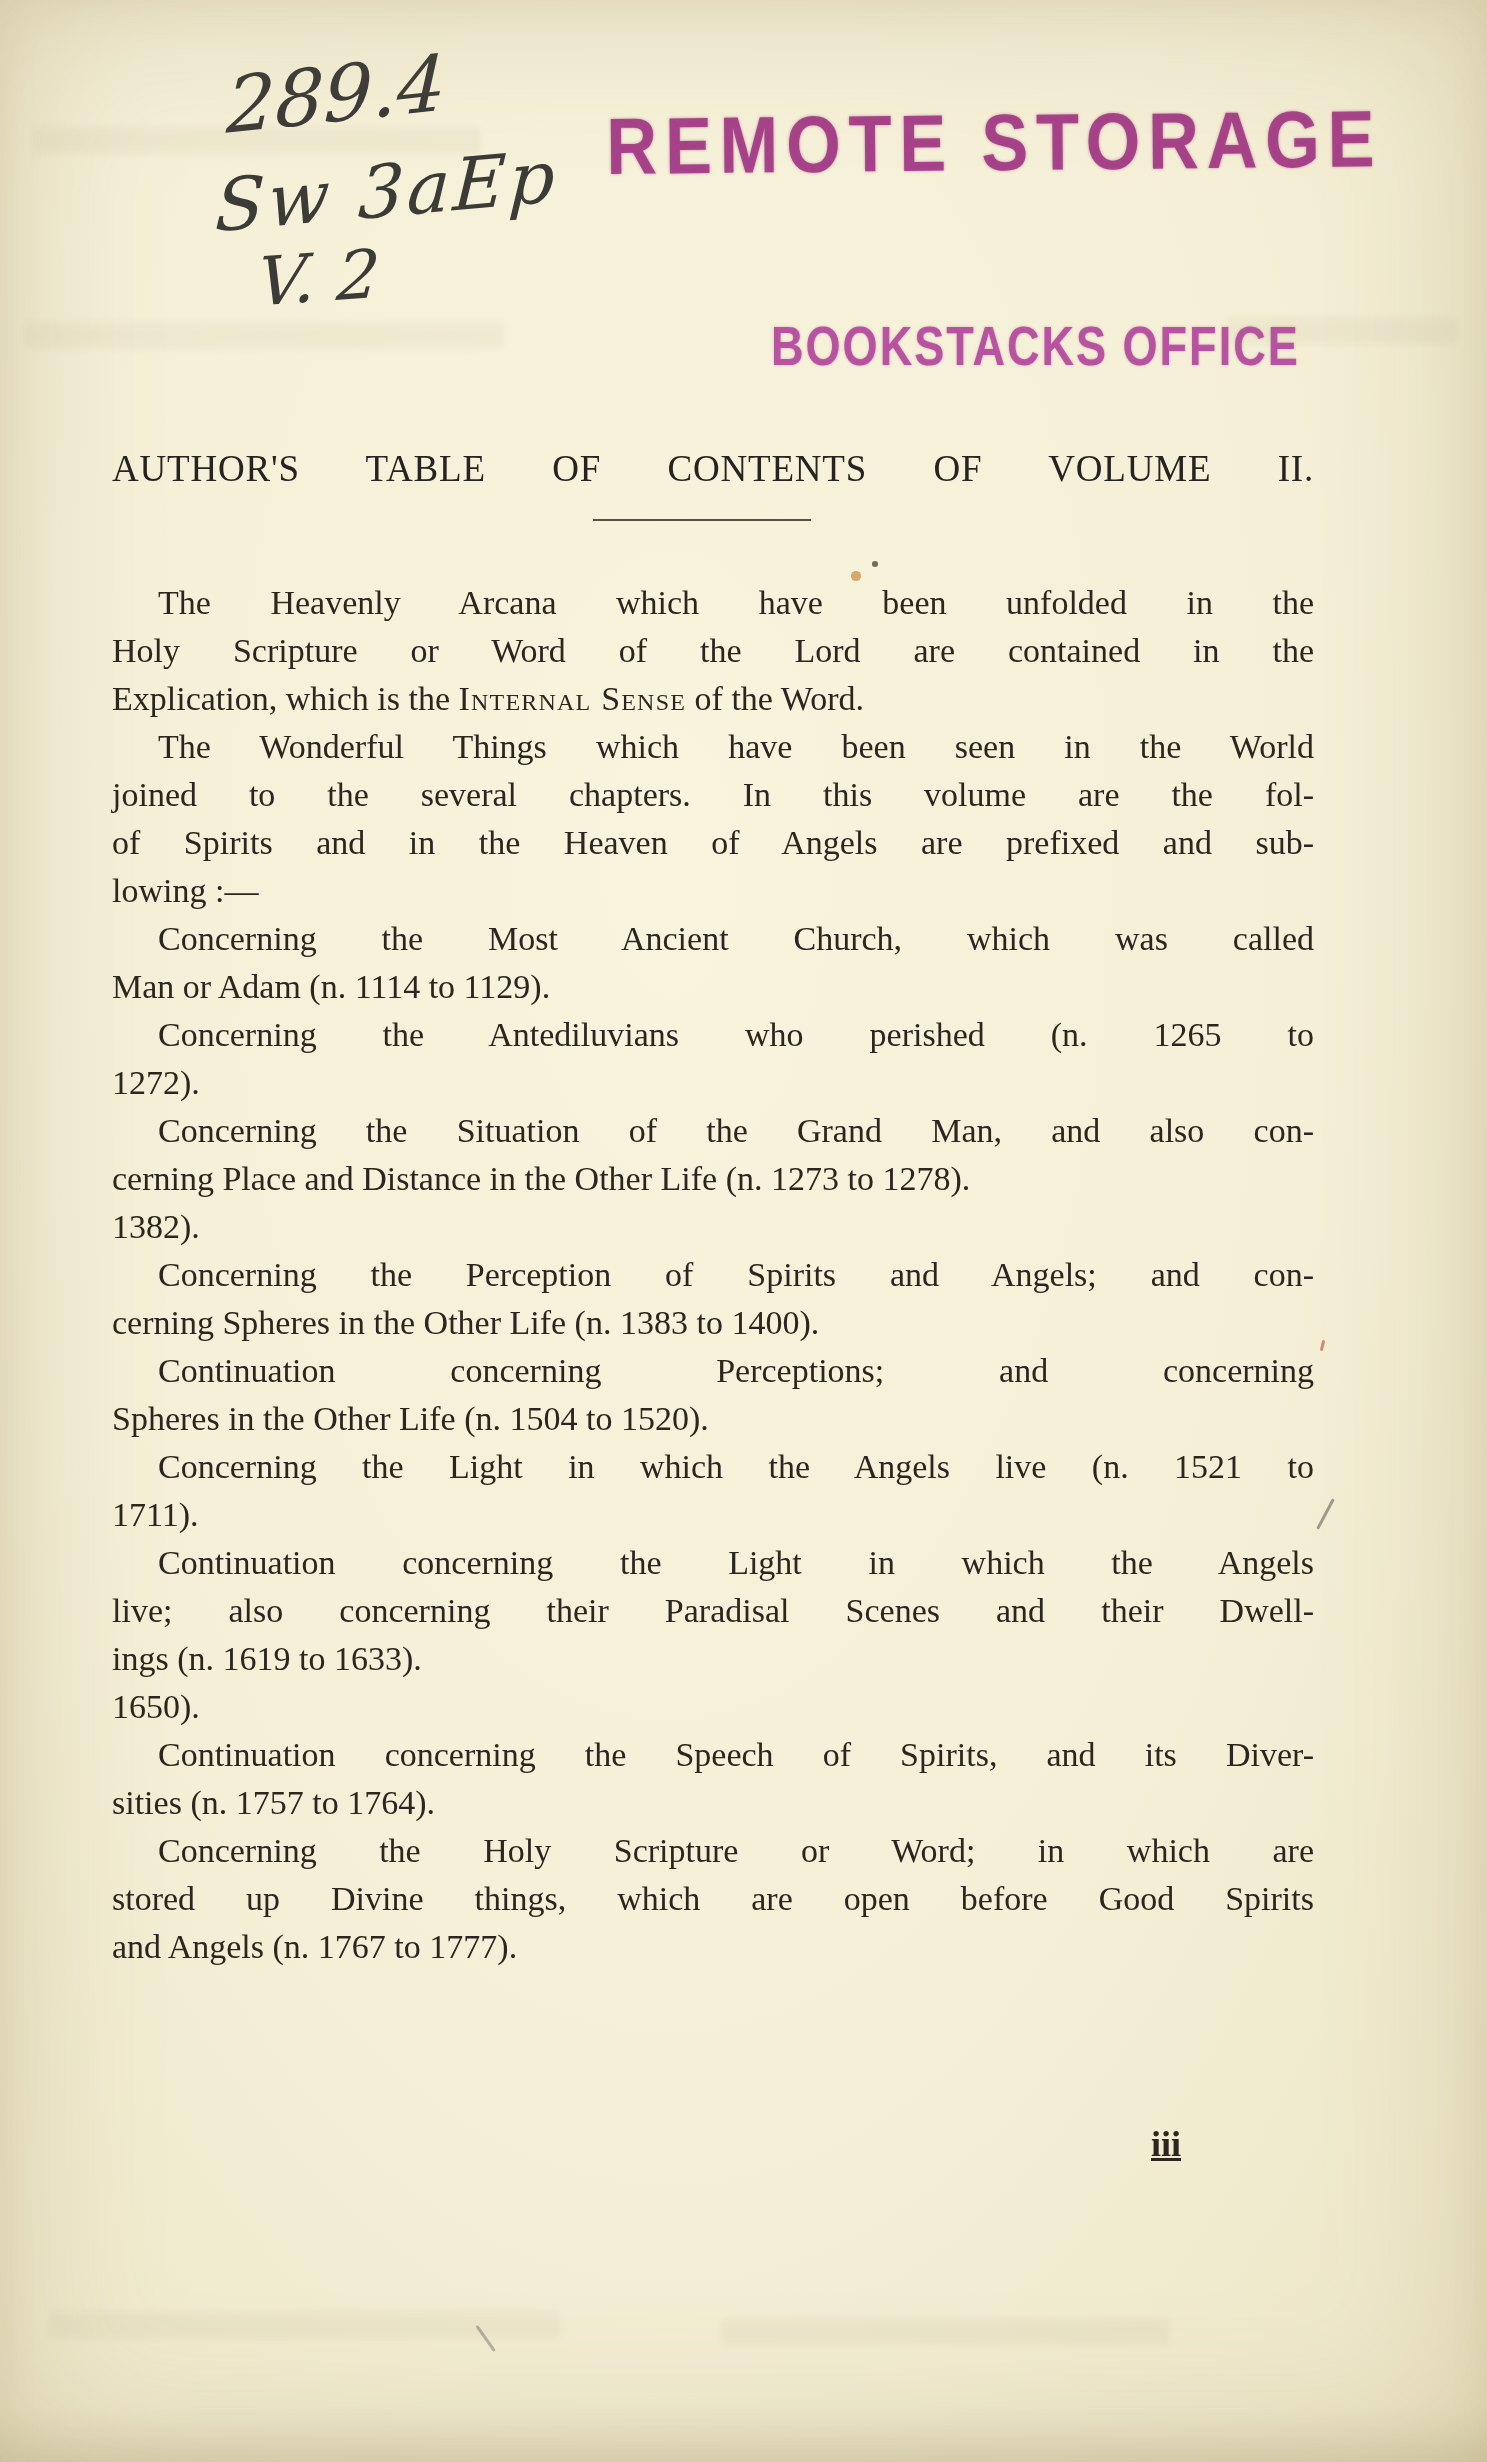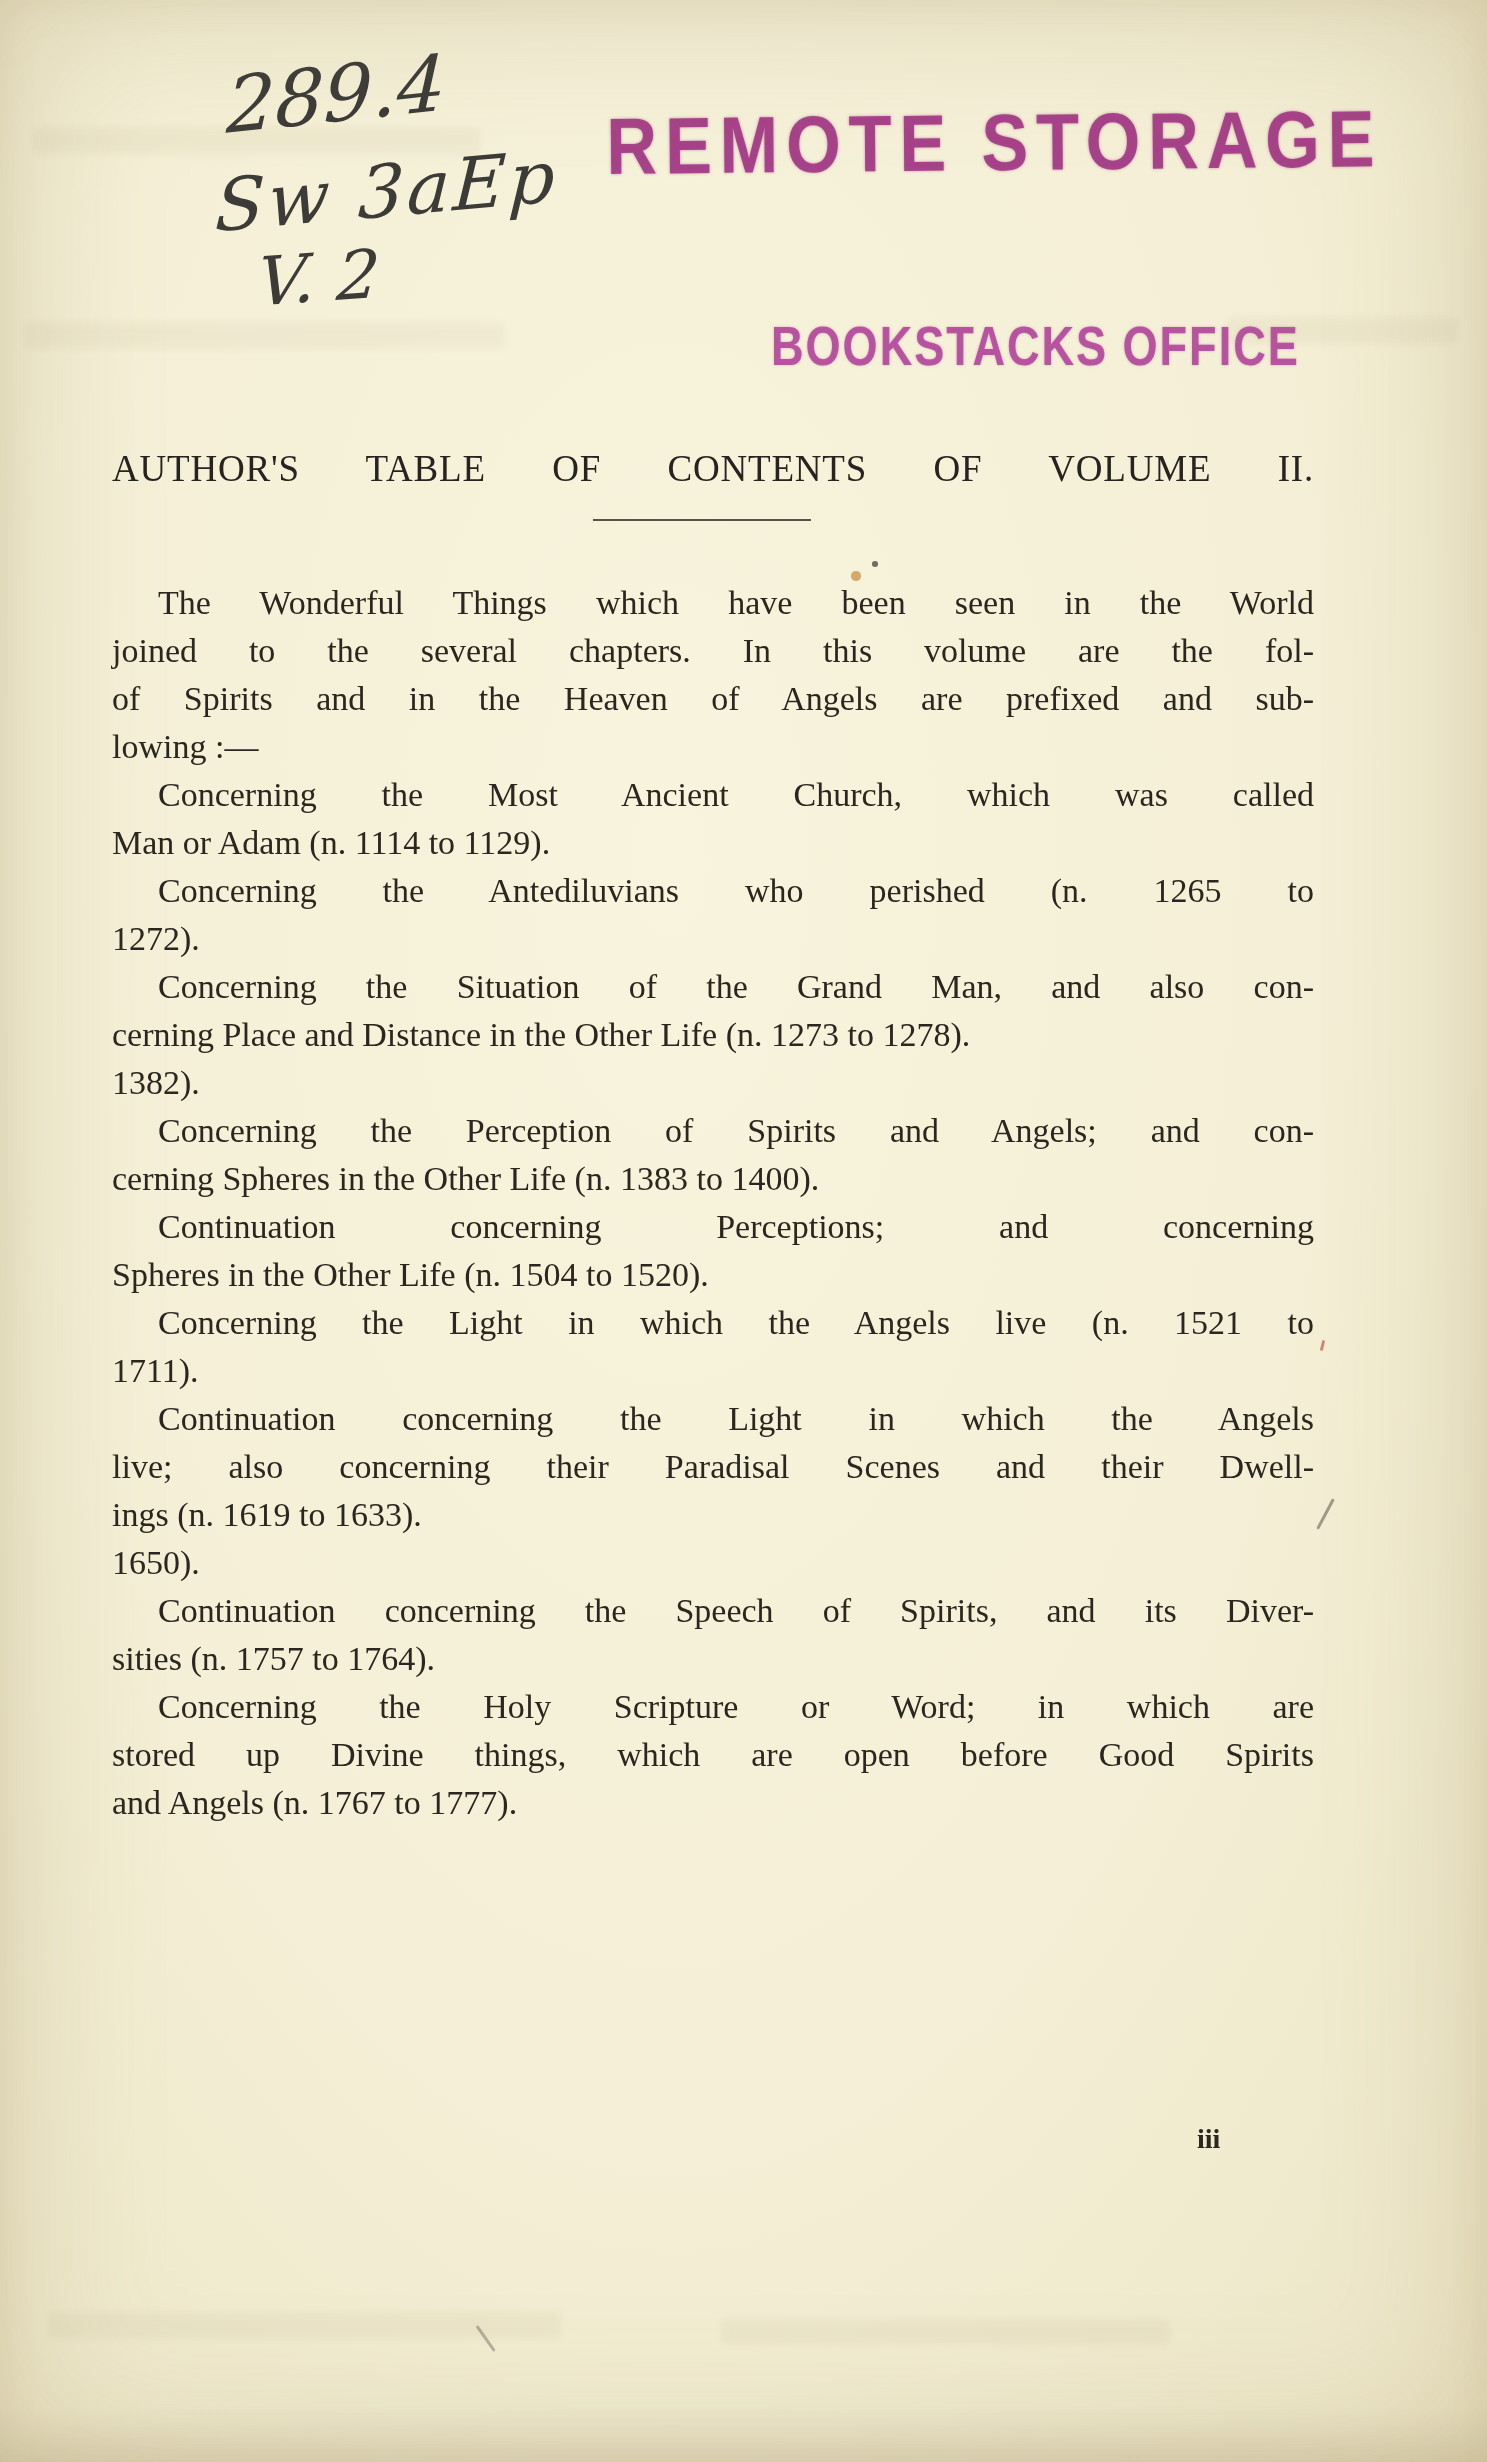--- a/index.html
+++ b/index.html
@@ -76,22 +76,22 @@
     font-size: 34px; line-height: 48px;
   }
   .para { margin: 0; }
   .line { text-align: justify; text-align-last: justify; white-space: normal; }
   .line.last { text-align-last: left; }
   .line.indent { text-indent: 46px; }
   .sc { font-variant: small-caps; letter-spacing: 1.2px; }
 
   .folio {
     position: absolute;
-    left: 1197px; top: 2123px;
-    font-size: 28px; font-weight: bold; color: #2b2720;
+    left: 1151px; top: 2123px;
+    font-size: 36px; font-weight: bold; color: #2b2720; text-decoration: underline;
   }
 
   
   .ghost {
     position: absolute; height: 27px;
     background: #8a7a52; opacity: 0.06;
     filter: blur(3.2px); border-radius: 6.4px;
     pointer-events: none;
   }
   .g1 { left: 32px;   top: 127px;  width: 449px; }
@@ -140,20 +140,25 @@
   <div class="callnum l2">Sw 3aEp</div>
   <div class="callnum l3">V. 2</div>
 
   <div class="stamp remote">REMOTE STORAGE</div>
   <div class="stamp bookstacks">BOOKSTACKS OFFICE</div>
 
   <div class="title">AUTHOR'S TABLE OF CONTENTS OF VOLUME II.</div>
   <div class="rule"></div>
 
   <div class="body-text">
+      <div class="para">
+        <div class="line indent">The Heavenly Arcana which have been unfolded in the</div>
+        <div class="line">Holy Scripture or Word of the Lord are contained in the</div>
+        <div class="line last">Explication, which is the <span class="sc">Internal Sense</span> of the Word.</div>
+      </div>
       <div class="para">
         <div class="line indent">The Wonderful Things which have been seen in the World</div>
         <div class="line">joined to the several chapters.  In this volume are the fol-</div>
         <div class="line">of Spirits and in the Heaven of Angels are prefixed and sub-</div>
         <div class="line last">lowing :—</div>
       </div>
       <div class="para">
         <div class="line indent">Concerning the Most Ancient Church, which was called</div>
         <div class="line last">Man or Adam (n. 1114 to 1129).</div>
       </div>

